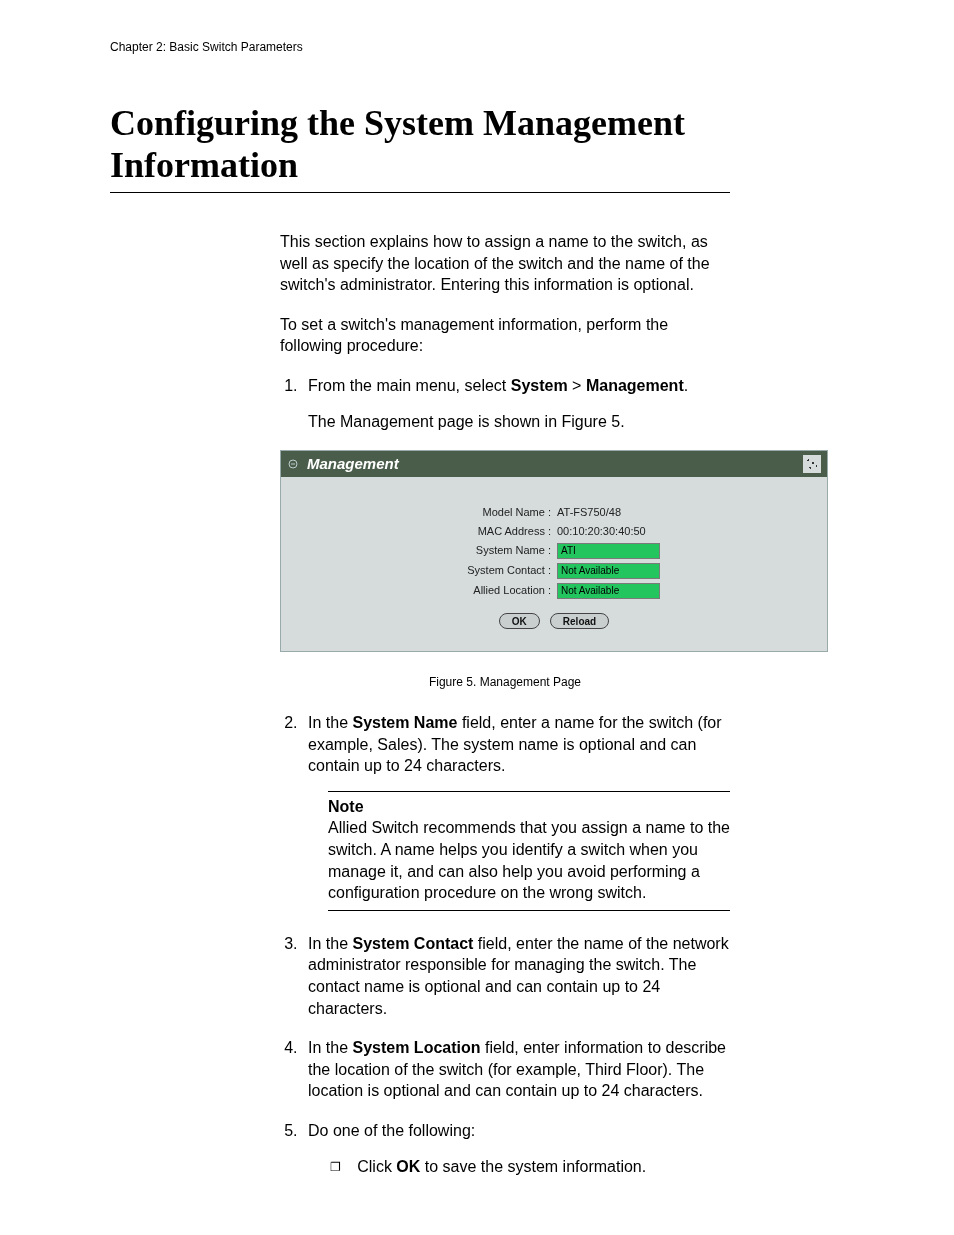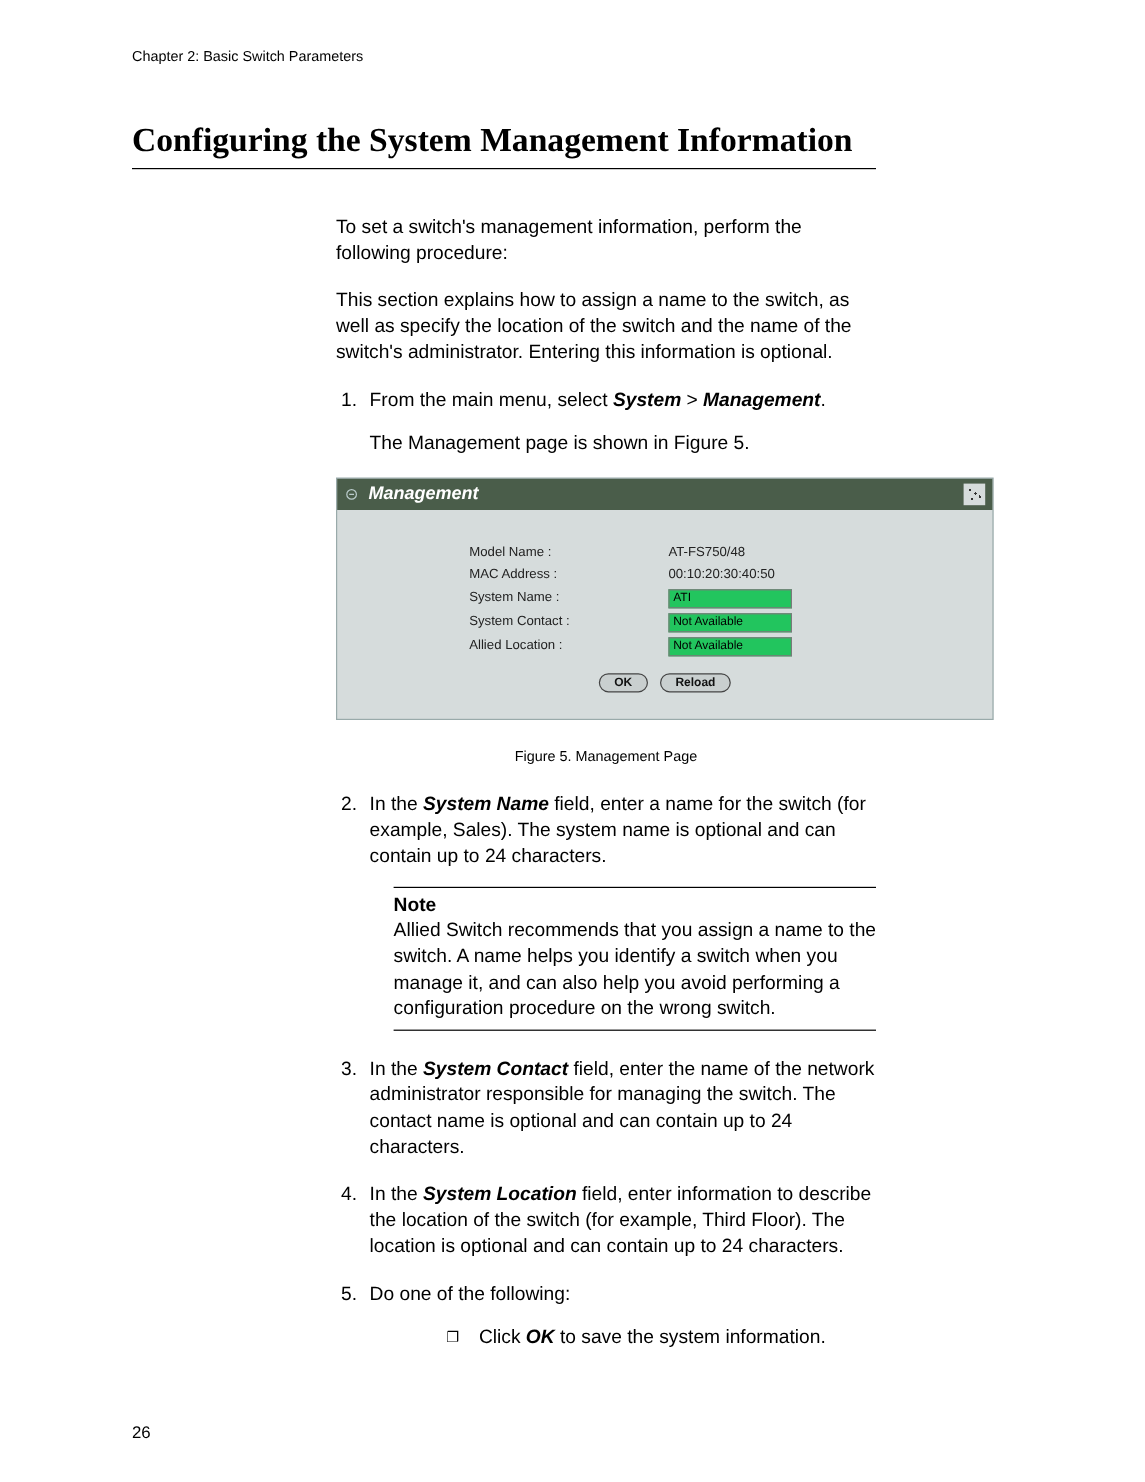--- a/index.html
+++ b/index.html
@@ -16,21 +16,21 @@
     width: 840px;
     margin-top: 13px;
   }
   .chapter-header {
     font-size: 12px;
     margin-bottom: 48px;
   }
   h1.section-title {
     font-family: "Times New Roman", Times, serif;
     font-weight: bold;
-    font-size: 28px;
+    font-size: 36px;
     margin: 0 0 6px 0;
   }
   hr.title-rule {
     border: none;
     border-top: 1.5px solid #000;
     margin: 0 0 38px 0;
   }
   .body-col {
     margin-left: 170px;
     font-size: 16px;
@@ -40,21 +40,21 @@
   ol.steps {
     list-style: decimal;
     padding-left: 22px;
     margin: 0;
   }
   ol.steps > li {
     margin-bottom: 18px;
     padding-left: 6px;
   }
   ol.steps > li > p { margin: 14px 0 0 0; }
-  .bold { font-weight: bold; font-style: italic; }
+  .bold { font-weight: bold; }
 
   
   .figure-wrap {
     margin: 8px 0 18px 0;
   }
   .mgmt-panel {
     background: #d6dcdc;
     border: 1px solid #9aa;
     width: 548px;
     box-sizing: border-box;
@@ -95,20 +95,21 @@
   .form-row {
     display: flex;
     align-items: center;
     justify-content: center;
     font-size: 11px;
     margin-bottom: 4px;
     gap: 6px;
   }
   .form-row .lbl {
     width: 160px;
+    text-align: right;
     color: #222;
   }
   .form-row .val-static {
     width: 160px;
     text-align: left;
     color: #222;
   }
   .form-row input[type=text] {
     width: 95px;
     height: 14px;
@@ -152,21 +153,20 @@
     padding: 4px 0 6px 0;
   }
   .note-block .note-label {
     font-weight: bold;
   }
 
   ul.sub {
     list-style: none;
     padding-left: 22px;
     margin: 14px 0 0 0;
-    text-align: center;
   }
   ul.sub li::before {
     content: "❐";
     font-size: 12px;
     margin-right: 12px;
     position: relative;
     top: -1px;
   }
 
   .page-number {
@@ -177,22 +177,22 @@
 </head>
 <body>
 
 <div class="page">
   <div class="chapter-header">Chapter 2: Basic Switch Parameters</div>
 
   <h1 class="section-title">Configuring the System Management Information</h1>
   <hr class="title-rule">
 
   <div class="body-col">
+    <p>This section explains how to assign a name to the switch, as well as specify the location of the switch and the name of the switch's administrator. Entering this information is optional.</p>
     <p>To set a switch's management information, perform the following procedure:</p>
-    <p>This section explains how to assign a name to the switch, as well as specify the location of the switch and the name of the switch's administrator. Entering this information is optional.</p>
 
     <ol class="steps">
       <li>
         <span>
           <span>From the main menu, select </span><span class="bold">System</span><span> &gt; </span><span class="bold">Management</span><span>.</span>
         </span>
         <p>The Management page is shown in Figure 5.</p>
       </li>
     </ol>
 

